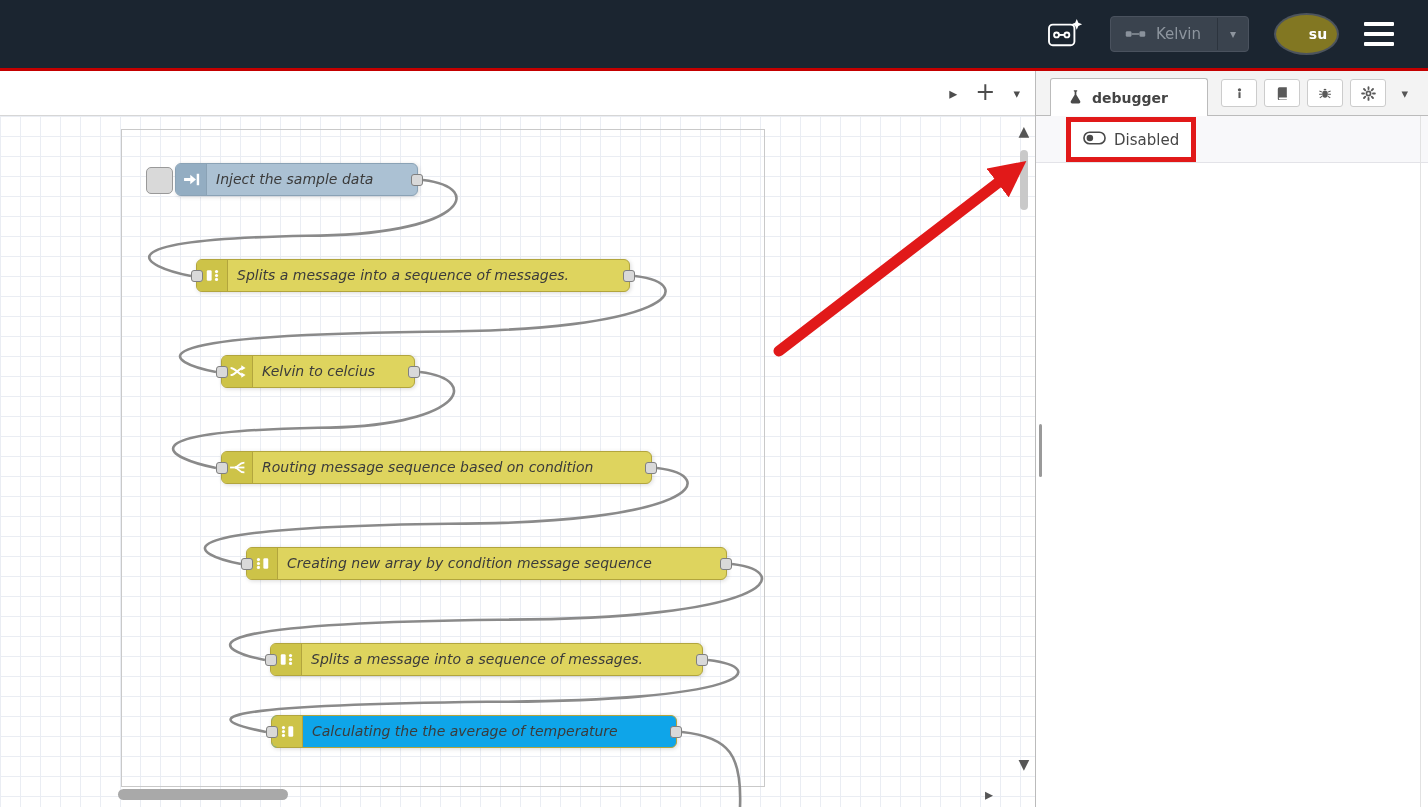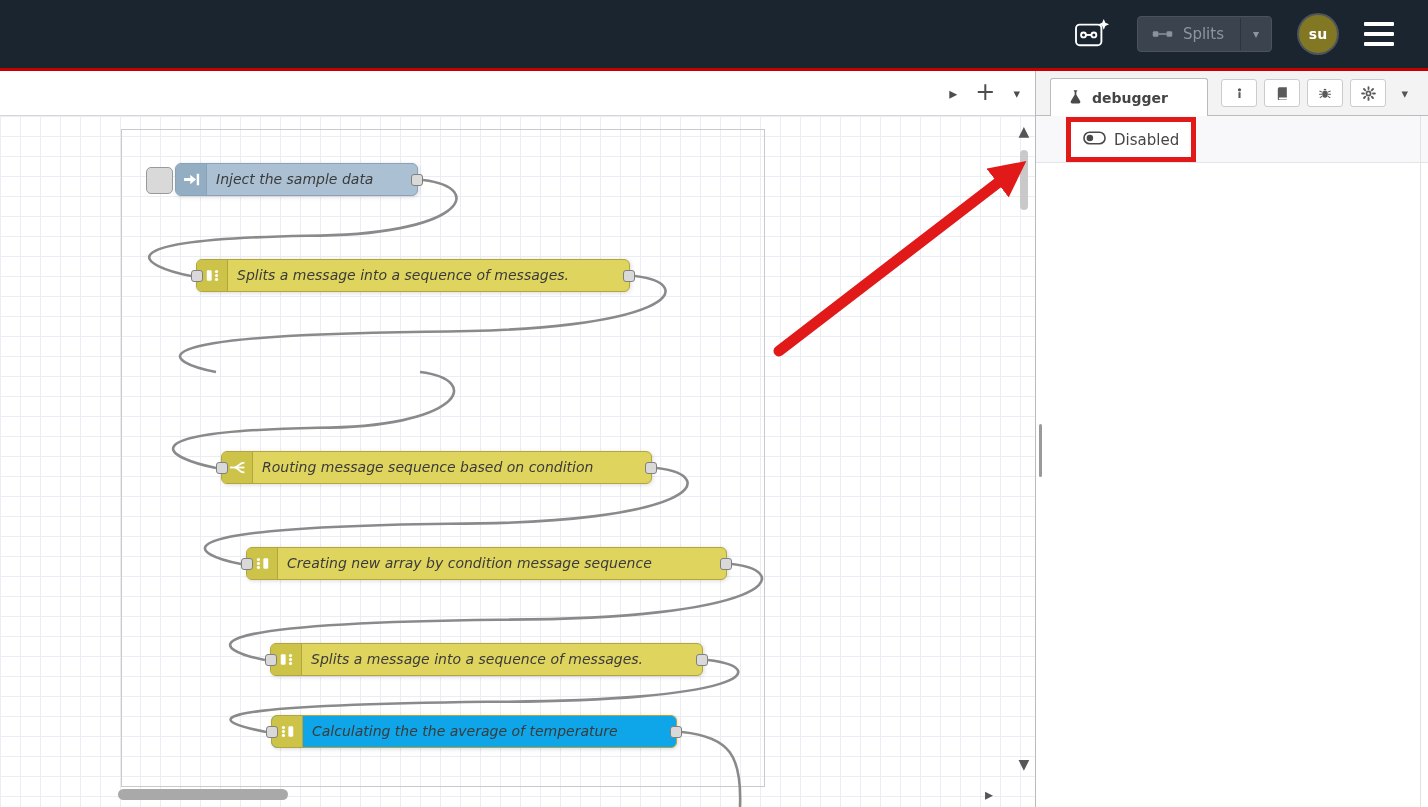--- a/index.html
+++ b/index.html
@@ -8,21 +8,21 @@
 
   
   .topbar{position:absolute;left:0;top:0;width:1428px;height:68px;background:#1b2530;display:flex;align-items:center;justify-content:flex-end;padding-right:34px;box-sizing:border-box;z-index:20;}
   .topbar-right{display:flex;align-items:center;gap:27px;}
   .ai-flow{display:flex;align-items:center;cursor:pointer;}
   .deploy{height:34px;background:#3a434e;border:1px solid #4a525e;border-radius:4px;display:flex;align-items:center;cursor:default;}
   .deploy-icon{padding:0 10px 0 14px;display:flex;}
   .deploy-label{color:#8d959e;font-size:15px;padding-right:16px;}
   .deploy-divider{width:1px;height:32px;background:#2c343e;}
   .deploy-caret{color:#8d959e;font-size:12px;padding:0 12px;cursor:pointer;}
-  .avatar{width:38px;height:38px;border-radius:50%;background:#827722;display:flex;align-items:center;justify-content:center;color:#fff;font-weight:bold;font-size:14px;box-shadow:0 0 0 2px rgba(255,255,255,0.22);cursor:pointer;}
+  .avatar{width:38px;height:38px;border-radius:50%;background:#827722;display:flex;align-items:center;justify-content:center;color:#fff;font-weight:bold;font-size:14px;box-shadow:0 0 0 2px rgba(255,255,255,0.22);cursor:pointer;padding-left:23px;}
   .hamburger{display:flex;flex-direction:column;gap:6px;width:30px;cursor:pointer;}
   .hamburger i{display:block;height:4px;background:#fff;border-radius:1px;}
   .red-line{position:absolute;top:68px;left:0;width:1428px;height:3px;background:#c40000;z-index:21;}
 
   
   .tabstrip{position:absolute;left:0;top:71px;width:1035px;height:45px;background:#fff;border-bottom:1px solid #d6d6d6;box-sizing:border-box;z-index:6;}
   .ws-controls{position:absolute;right:15px;top:0;height:100%;display:flex;align-items:center;gap:18px;color:#4d4d4d;}
   .ws-btn{font-size:16px;cursor:pointer;}
   .ws-btn.plus{font-size:24px;margin-top:-3px;}
   .ws-btn.caret{font-size:13px;}
@@ -87,21 +87,21 @@
           </svg>
       </div>
       <div class="deploy">
         <span class="deploy-icon">
           <svg viewBox="0 0 22 12" width="21" height="12">
               <rect x="0.8" y="3" width="6" height="6" rx="1.4" fill="#8a929c"></rect>
               <path d="M6.8 6h8.4" stroke="#8a929c" stroke-width="1.6"></path>
               <rect x="15.2" y="3" width="6" height="6" rx="1.4" fill="#8a929c"></rect>
             </svg>
         </span>
-        <span class="deploy-label">Splits</span>
+        <span class="deploy-label">Kelvin</span>
         <span class="deploy-divider"></span>
         <span class="deploy-caret">▾</span>
       </div>
       <div class="avatar">
         <span>su</span>
       </div>
       <div class="hamburger">
           <i></i>
           <i></i>
           <i></i>
@@ -151,20 +151,33 @@
               <rect x="2.6" y="3" width="4.6" height="10" rx="1.2" fill="#fff"></rect>
               <circle cx="11.8" cy="4.3" r="1.5" fill="#fff"></circle>
               <circle cx="11.8" cy="8" r="1.5" fill="#fff"></circle>
               <circle cx="11.8" cy="11.7" r="1.5" fill="#fff"></circle>
             </svg>
           </div>
           <span class="node-label">Splits a message into a sequence of messages.</span>
           <div class="port port-in"></div>
           <div class="port port-out"></div>
         </div>
+        <div class="flow-node" style="left: 221px; top: 355px; width: 194px; background: rgb(222, 212, 94); border-color: rgb(178, 165, 61);">
+          <div class="node-icon" style="background: rgb(205, 195, 72); border-right: 1px solid rgb(178, 165, 61);">
+            <svg viewBox="0 0 16 16">
+              <path d="M1.5 4.6 C6 4.6 9.5 11.4 13 11.4" stroke="#fff" stroke-width="1.9" fill="none"></path>
+              <path d="M1.5 11.4 C6 11.4 9.5 4.6 13 4.6" stroke="#fff" stroke-width="1.9" fill="none"></path>
+              <path d="M11.6 2.2 15.6 4.6 11.6 7z" fill="#fff"></path>
+              <path d="M11.6 9 15.6 11.4 11.6 13.8z" fill="#fff"></path>
+            </svg>
+          </div>
+          <span class="node-label">Kelvin to celcius</span>
+          <div class="port port-in"></div>
+          <div class="port port-out"></div>
+        </div>
         <div class="flow-node" style="left: 221px; top: 451px; width: 431px; background: rgb(222, 212, 94); border-color: rgb(178, 165, 61);">
           <div class="node-icon" style="background: rgb(205, 195, 72); border-right: 1px solid rgb(178, 165, 61);">
             <svg viewBox="0 0 16 16">
               <g stroke="#fff" stroke-width="1.7" fill="none">
                 <path d="M1 8h4.5"></path>
                 <path d="M5.5 8 C9 8 9 3.4 14.5 3.4"></path>
                 <path d="M5.5 8 C9 8 9 12.6 14.5 12.6"></path>
                 <path d="M5.5 8H14.5"></path>
               </g>
             </svg>

